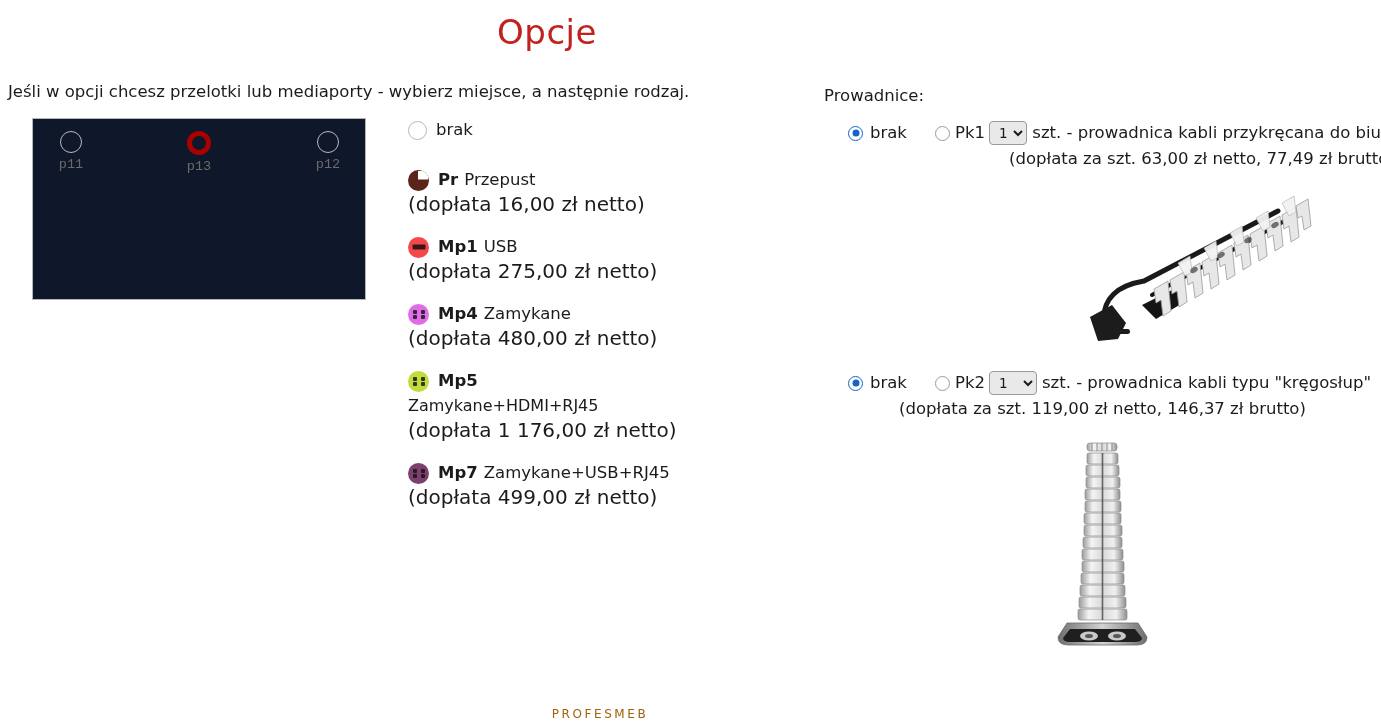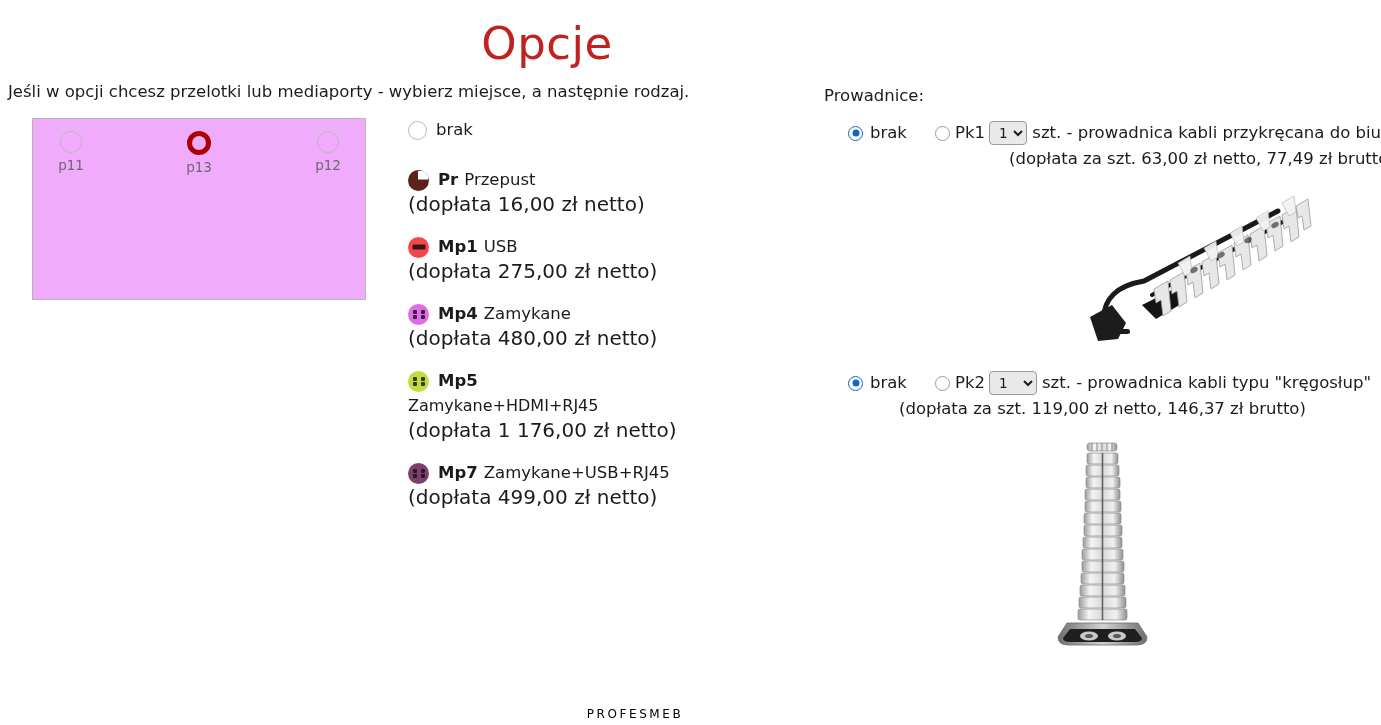--- a/index.html
+++ b/index.html
@@ -13,25 +13,25 @@
     height: 725px;
     overflow: hidden;
     font-family: "DejaVu Sans", "Liberation Sans", sans-serif;
     color: #1b1b1b;
     position: relative;
   }
 
   
   #page-title {
     position: absolute;
-    top: 22px;
+    top: 10px;
     left: 0;
     width: 1094px;
     text-align: center;
-    font-size: 45px;
+    font-size: 34px;
     font-weight: 400;
     color: #c0231f;
     letter-spacing: 0.5px;
     line-height: 44px;
   }
 
   
   #left-col {
     position: absolute;
     left: 8px;
@@ -43,22 +43,23 @@
     line-height: 24px;
     color: #1b1b1b;
     white-space: nowrap;
   }
   #placement-box {
     margin-top: 14px;
     margin-left: 24px;
     width: 332px;
     height: 180px;
     border: 1px solid #b6b6b6;
-    background: #f0abfc;
+    background: #0f172a;
     position: relative;
+    font-family: Liberation Mono, monospace;
   }
   .placement-spot {
     position: absolute;
     top: 12px;
     width: 60px;
     text-align: center;
     cursor: pointer;
   }
   .spot-ring {
     width: 22px;
@@ -271,22 +272,21 @@
 
   
   #footer-brand {
     position: absolute;
     left: 0;
     bottom: 4px;
     width: 1200px;
     text-align: center;
     font-size: 12px;
     letter-spacing: 2.6px;
-    color: #000000;
-    padding-left: 35px;
+    color: #a16207;
   }
 </style>
 </head>
 <body>
 
 <div id="page-title">Opcje</div>
 
 <div id="left-col">
   <div id="instruction-text">Jeśli w opcji chcesz przelotki lub mediaporty - wybierz miejsce, a następnie rodzaj.</div>
 

